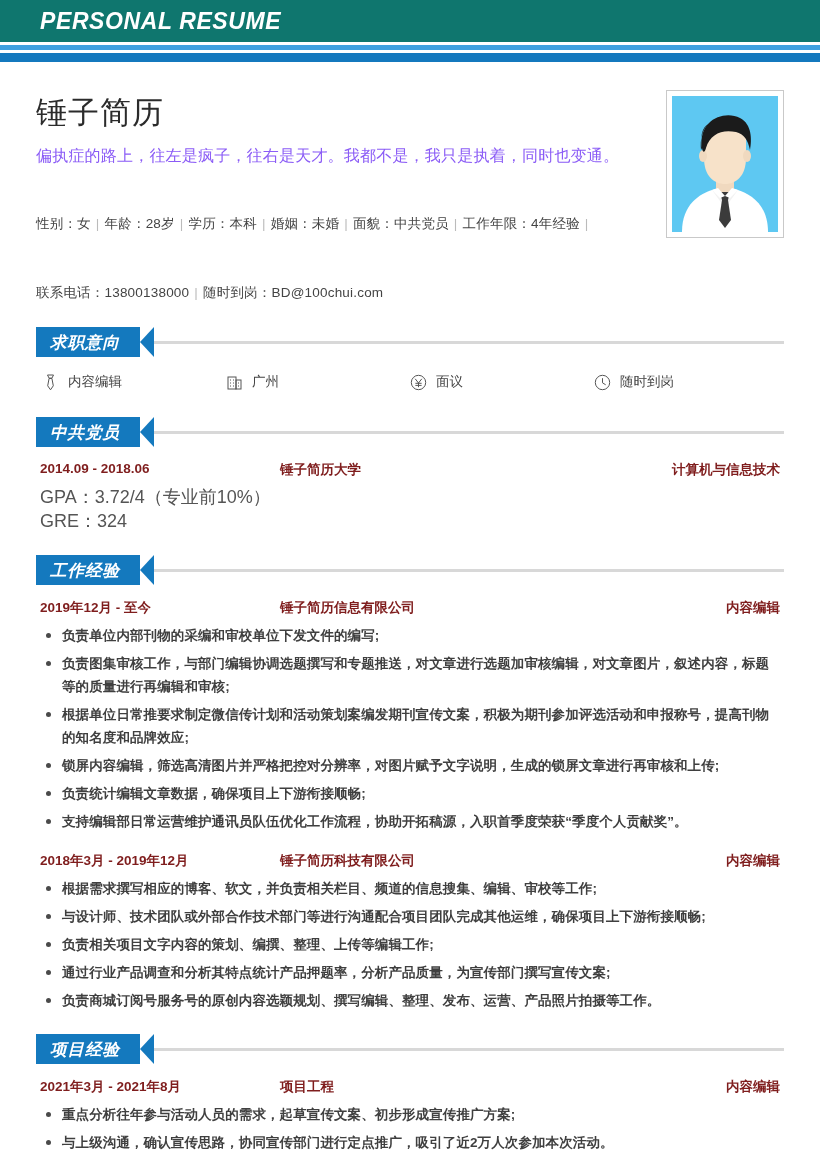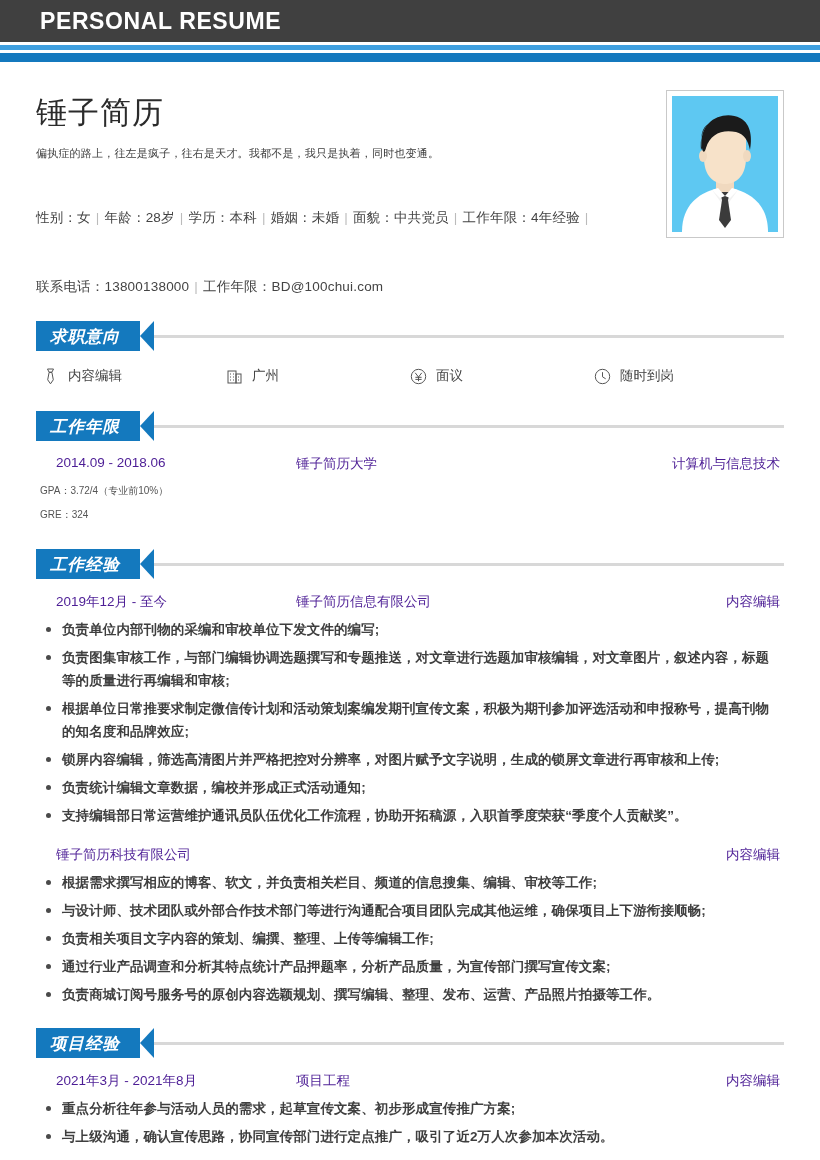--- a/index.html
+++ b/index.html
@@ -12,26 +12,27 @@
     height: 1160px;
     font-family: "Liberation Sans", "DejaVu Sans", sans-serif;
     color: #333333;
     overflow: hidden;
     position: relative;
   }
 
   
   .topbar-wrap { width: 100%; }
   .topbar {
-    background: #404040;
+    background: #0f766e;
     height: 42px;
     display: flex;
     align-items: center;
     padding-left: 40px;
     box-sizing: border-box;
+    font-style: italic;
   }
   .topbar-title {
     color: #ffffff;
     font-size: 23px;
     font-weight: bold;
     letter-spacing: 0.6px;
   }
   .stripe-white { height: 3px; background: #ffffff; }
   .stripe-light { height: 5px; background: #3fa0e0; }
   .stripe-dark  { height: 9px; background: #1479be; }
@@ -51,22 +52,22 @@
   }
   .profile-left { flex: 1; padding-top: 4px; }
   .name {
     font-size: 31px;
     color: #2b2b2b;
     font-weight: normal;
     margin: 0 0 10px 0;
     letter-spacing: 1px;
   }
   .motto {
-    font-size: 11px;
-    color: #404040;
+    font-size: 16px;
+    color: #8b5cf6;
     margin-bottom: 24px;
     letter-spacing: 0.2px;
     margin-top: 12px;
   }
   .meta-line {
     font-size: 13.5px;
     color: #444444;
     line-height: 25px;
     letter-spacing: 0.2px;
     margin-top: 44px;
@@ -152,32 +153,31 @@
     width: 17px;
     height: 17px;
     color: #555555;
   }
 
   
   .entry { padding-top: 14px; }
   .entry-head {
     display: flex;
     font-size: 13.5px;
-    font-weight: normal;
-    color: #4c1d95;
+    font-weight: bold;
+    color: #7f1d1d;
     padding: 0 4px 0 4px;
-    margin-left: 16px;
   }
   .eh-date { width: 240px; flex: none; }
   .eh-org  { flex: 1; }
   .eh-role { width: 150px; flex: none; text-align: right; }
 
   .sub-lines {
     padding: 6px 4px 0 4px;
-    font-size: 10px;
+    font-size: 18px;
     color: #555555;
     line-height: 24px;
   }
 
   ul.bullets {
     list-style: none;
     margin: 7px 0 0 0;
     padding: 0 4px 0 6px;
     font-weight: bold;
   }
@@ -217,21 +217,21 @@
 <div class="page">
 
   <div class="profile">
     <div class="profile-left">
       <div class="name">锤子简历</div>
       <div class="motto">偏执症的路上，往左是疯子，往右是天才。我都不是，我只是执着，同时也变通。</div>
       <div class="meta-line">
         <span class="meta-item">性别：女</span><span class="meta-sep">|</span><span class="meta-item">年龄：28岁</span><span class="meta-sep">|</span><span class="meta-item">学历：本科</span><span class="meta-sep">|</span><span class="meta-item">婚姻：未婚</span><span class="meta-sep">|</span><span class="meta-item">面貌：中共党员</span><span class="meta-sep">|</span><span class="meta-item">工作年限：4年经验</span><span class="meta-sep">|</span>
       </div>
       <div class="meta-line">
-        <span class="meta-item">联系电话：13800138000</span><span class="meta-sep">|</span><span class="meta-item">工作年限：BD@100chui.com</span>
+        <span class="meta-item">联系电话：13800138000</span><span class="meta-sep">|</span><span class="meta-item">随时到岗：BD@100chui.com</span>
       </div>
     </div>
 
     <div class="photo-frame">
       <div class="photo-inner">
         <svg viewBox="0 0 106 136" width="100%" height="100%" preserveAspectRatio="xMidYMid slice">
           <rect x="0" y="0" width="106" height="136" fill="#5ec8f2"></rect>
 
           <path d="M10 136 C10 108 28 98 40 94 L66 94 C78 98 96 108 96 136 Z" fill="#ffffff"></path>
           <path d="M40 94 L53 112 L66 94 L60 92 L53 100 L46 92 Z" fill="#f2f2f2"></path>
@@ -297,21 +297,21 @@
               <path d="M8.5 4.2 v4.6 l3.2 2" fill="none" stroke="#555" stroke-width="1"></path>
             </svg>
         </span>
         <span>随时到岗</span>
       </div>
     </div>
   </div>
 
   <div class="section">
     <div class="sec-head">
-      <div class="sec-tag">工作年限</div>
+      <div class="sec-tag">中共党员</div>
       <div class="sec-rule"></div>
     </div>
     <div class="entry">
       <div class="entry-head">
         <div class="eh-date">2014.09 - 2018.06</div>
         <div class="eh-org">锤子简历大学</div>
         <div class="eh-role">计算机与信息技术</div>
       </div>
       <div class="sub-lines">GPA：3.72/4（专业前10%）</div>
       <div class="sub-lines" style="padding-top:0">GRE：324</div>
@@ -328,27 +328,28 @@
       <div class="entry-head">
         <div class="eh-date">2019年12月 - 至今</div>
         <div class="eh-org">锤子简历信息有限公司</div>
         <div class="eh-role">内容编辑</div>
       </div>
       <ul class="bullets">
         <li>负责单位内部刊物的采编和审校单位下发文件的编写;</li>
         <li>负责图集审核工作，与部门编辑协调选题撰写和专题推送，对文章进行选题加审核编辑，对文章图片，叙述内容，标题等的质量进行再编辑和审核;</li>
         <li>根据单位日常推要求制定微信传计划和活动策划案编发期刊宣传文案，积极为期刊参加评选活动和申报称号，提高刊物的知名度和品牌效应;</li>
         <li>锁屏内容编辑，筛选高清图片并严格把控对分辨率，对图片赋予文字说明，生成的锁屏文章进行再审核和上传;</li>
-        <li>负责统计编辑文章数据，编校并形成正式活动通知;</li>
+        <li>负责统计编辑文章数据，确保项目上下游衔接顺畅;</li>
         <li>支持编辑部日常运营维护通讯员队伍优化工作流程，协助开拓稿源，入职首季度荣获“季度个人贡献奖”。</li>
       </ul>
     </div>
 
     <div class="entry">
       <div class="entry-head">
+        <div class="eh-date">2018年3月 - 2019年12月</div>
         <div class="eh-org">锤子简历科技有限公司</div>
         <div class="eh-role">内容编辑</div>
       </div>
       <ul class="bullets">
         <li>根据需求撰写相应的博客、软文，并负责相关栏目、频道的信息搜集、编辑、审校等工作;</li>
         <li>与设计师、技术团队或外部合作技术部门等进行沟通配合项目团队完成其他运维，确保项目上下游衔接顺畅;</li>
         <li>负责相关项目文字内容的策划、编撰、整理、上传等编辑工作;</li>
         <li>通过行业产品调查和分析其特点统计产品押题率，分析产品质量，为宣传部门撰写宣传文案;</li>
         <li>负责商城订阅号服务号的原创内容选颖规划、撰写编辑、整理、发布、运营、产品照片拍摄等工作。</li>
       </ul>

